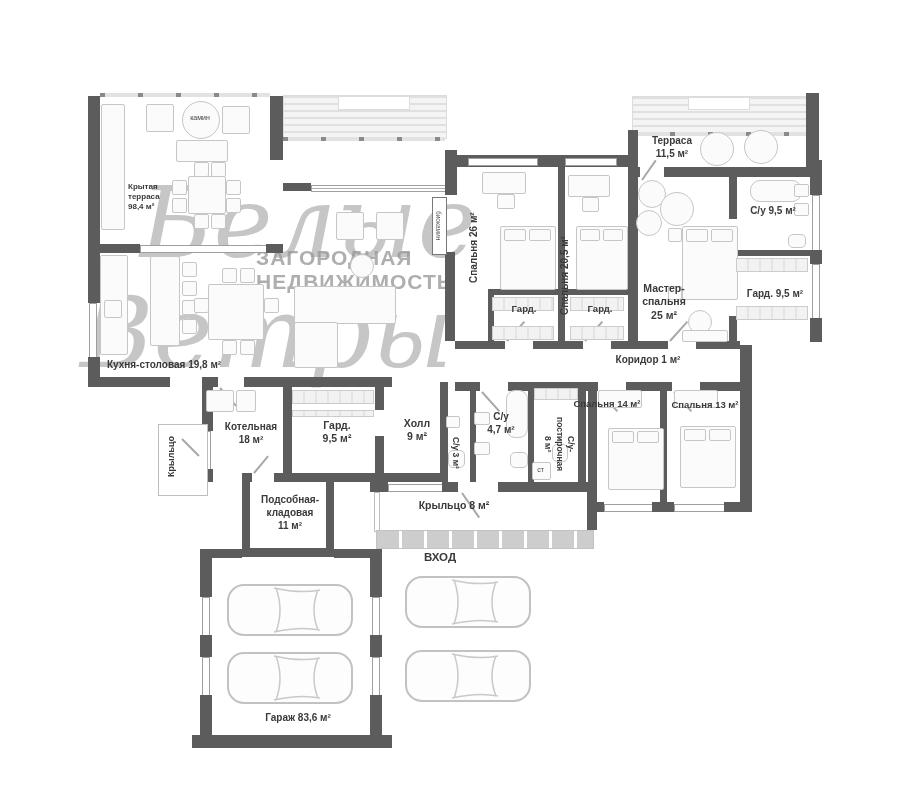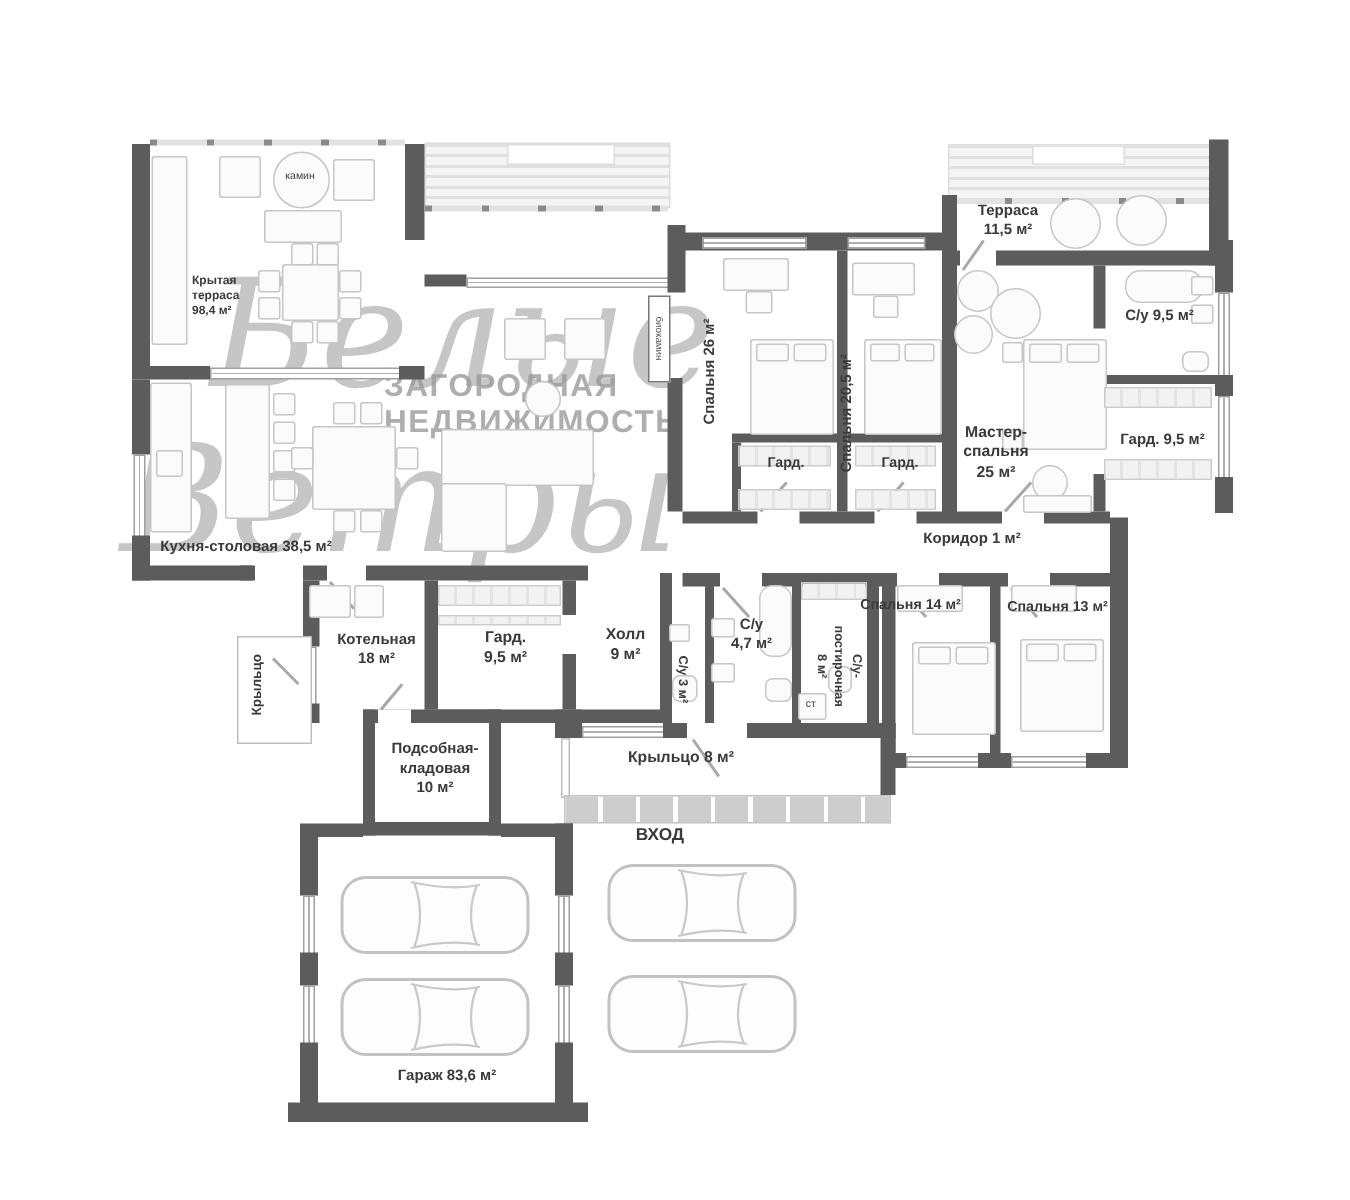--- a/index.html
+++ b/index.html
@@ -282,21 +282,21 @@
     <path d="M48 6 Q74 12 94 8 M48 50 Q74 44 94 48 M50 6 Q58 28 50 50 M92 8 Q84 28 92 48" fill="none" stroke="#c9c9c9" stroke-width="1.5"></path>
   </svg>
   <svg class="car" style="left:404px;top:648px;" width="128" height="56" viewBox="0 0 128 56">
     <rect x="2" y="3" width="124" height="50" rx="16" fill="#fdfdfd" stroke="#c2c2c2" stroke-width="2"></rect>
     <path d="M48 6 Q74 12 94 8 M48 50 Q74 44 94 48 M50 6 Q58 28 50 50 M92 8 Q84 28 92 48" fill="none" stroke="#c9c9c9" stroke-width="1.5"></path>
   </svg>
 
   <div class="lbl" style="left:128px;top:182px;width:48px;font-size:8px;text-align:left;">Крытая
 терраса
 98,4 м²</div>
-  <div class="lbl nw" style="left:104px;top:359px;width:120px;">Кухня-столовая 38,5 м²</div>
+  <div class="lbl nw" style="left:104px;top:359px;width:120px;">Кухня-столовая 19,8 м²</div>
   <div class="lbl vup" style="left:468px;top:212px;height:72px;">Спальня 26 м²</div>
   <div class="lbl vup" style="left:559px;top:234px;height:84px;">Спальня 20,5 м²</div>
   <div class="lbl" style="left:496px;top:303px;width:56px;font-size:9.5px;">Гард.</div>
   <div class="lbl" style="left:578px;top:303px;width:44px;font-size:9.5px;">Гард.</div>
   <div class="lbl" style="left:642px;top:135px;width:60px;">Терраса
 11,5 м²</div>
   <div class="lbl" style="left:636px;top:282px;width:56px;font-size:10.5px;">Мастер-
 спальня
 25 м²</div>
   <div class="lbl nw" style="left:742px;top:205px;width:62px;">С/у 9,5 м²</div>
@@ -312,18 +312,18 @@
   <div class="lbl" style="left:478px;top:411px;width:46px;">С/у
 4,7 м²</div>
   <div class="lbl vdn" style="left:542px;top:406px;height:76px;font-size:8.5px;line-height:1.35;">С/у-
 постирочная
 8 м²</div>
   <div class="lbl" style="left:218px;top:421px;width:66px;">Котельная
 18 м²</div>
   <div class="lbl vup" style="left:166px;top:428px;height:58px;font-size:9px;">Крыльцо</div>
   <div class="lbl" style="left:252px;top:494px;width:76px;">Подсобная-
 кладовая
-10  м²</div>
+11  м²</div>
   <div class="lbl nw" style="left:394px;top:499px;width:120px;font-size:10.5px;">Крыльцо 8 м²</div>
   <div class="lbl nw" style="left:412px;top:550px;width:56px;font-size:11.5px;">ВХОД</div>
   <div class="lbl nw" style="left:256px;top:712px;width:84px;">Гараж 83,6 м²</div>
 
 </div>
 
 </body></html>

